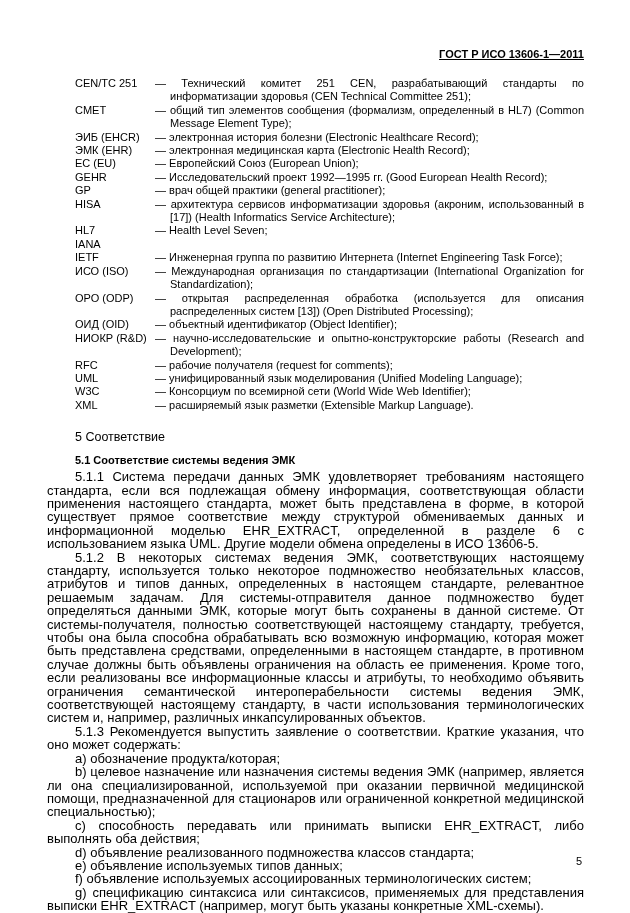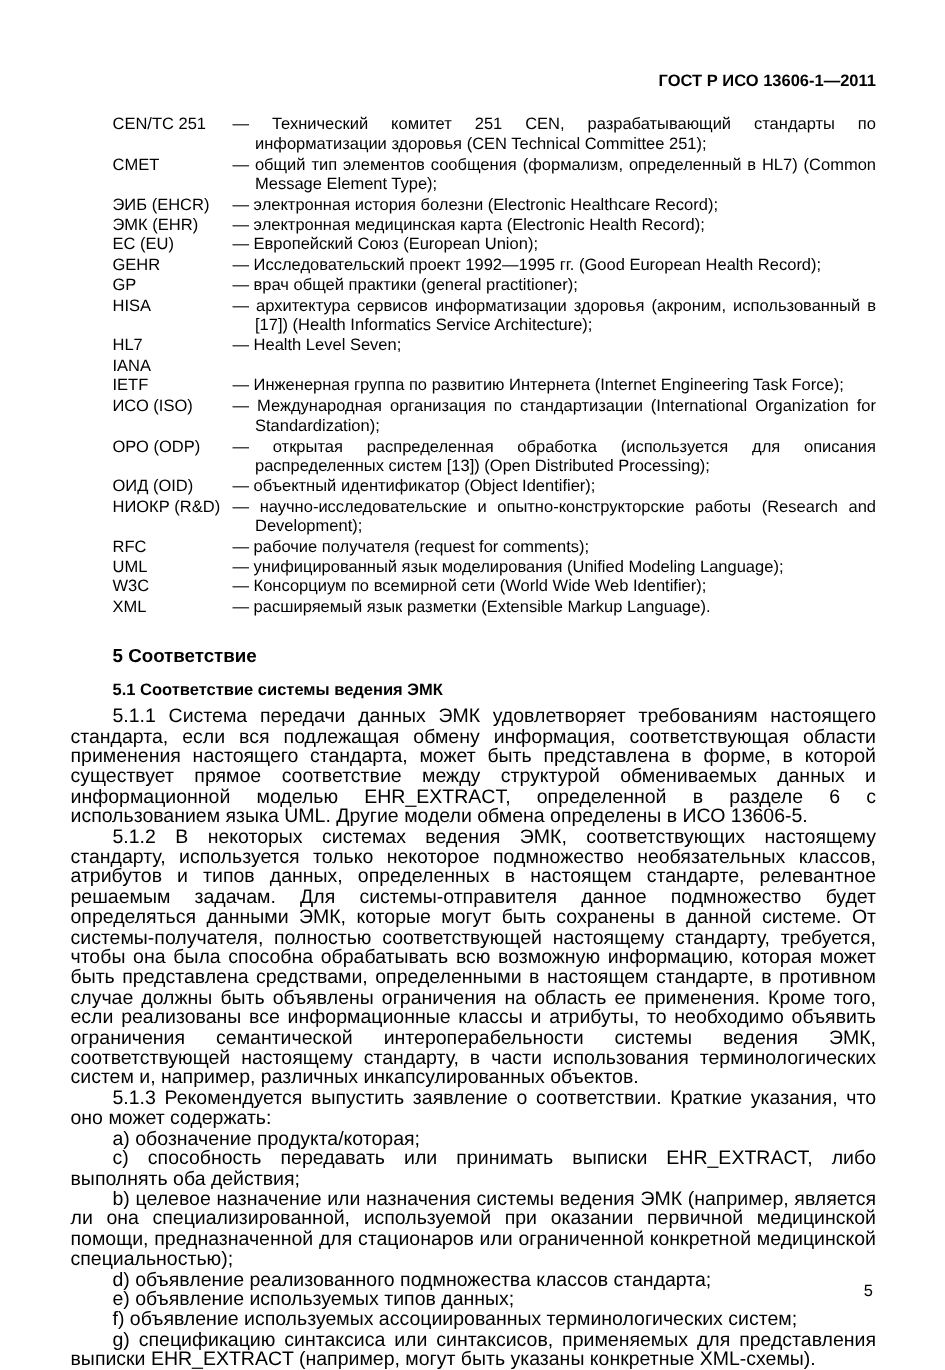--- a/index.html
+++ b/index.html
@@ -16,37 +16,38 @@
     background: #ffffff;
     padding: 48px 46px 0 47px;
     overflow: hidden;
   }
   .doc-header {
     text-align: right;
     font-weight: 700;
     font-size: 11px;
     line-height: 13px;
     margin-bottom: 16px;
+    text-decoration: underline;
   }
   .abbr-list {
     margin-left: 28px;
     font-size: 11px;
     line-height: 13.4px;
   }
   .abbr-row { display: flex; }
   .abbr-term { flex: 0 0 80px; width: 80px; }
   .abbr-def {
     flex: 1;
     padding-left: 15px;
     text-indent: -15px;
     text-align: justify;
   }
   .sec-title {
     font-size: 12.5px;
-    font-weight: 700;
+    font-weight: 400;
     margin: 18px 0 10px 28px;
   }
   .sub-title {
     font-size: 11px;
     font-weight: 700;
     margin: 4px 0 4px 28px;
   }
   .body-p {
     font-size: 13px;
     line-height: 13.4px;
@@ -173,23 +174,23 @@
   <p class="body-p">5.1.1 Система передачи данных ЭМК удовлетворяет требованиям настоящего стандарта, если вся подлежащая обмену информация, соответствующая области применения настоящего стандарта, может быть представлена в форме, в которой существует прямое соответствие между структурой обмениваемых данных и информационной моделью EHR_EXTRACT, определенной в разделе 6 с использованием языка UML. Другие модели обмена определены в ИСО 13606-5.</p>
 
   <p class="body-p">5.1.2 В некоторых системах ведения ЭМК, соответствующих настоящему стандарту, используется только некоторое подмножество необязательных классов, атрибутов и типов данных, определенных в настоящем стандарте, релевантное решаемым задачам. Для системы-отправителя данное подмножество будет определяться данными ЭМК, которые могут быть сохранены в данной системе. От системы-получателя, полностью соответствующей настоящему стандарту, требуется, чтобы она была способна обрабатывать всю возможную информацию, которая может быть представлена средствами, определенными в настоящем стандарте, в противном случае должны быть объявлены ограничения на область ее применения. Кроме того, если реализованы все информационные классы и атрибуты, то необходимо объявить ограничения семантической интероперабельности системы ведения ЭМК, соответствующей настоящему стандарту, в части использования терминологических систем и, например, различных инкапсулированных объектов.</p>
 
   <p class="body-p">5.1.3 Рекомендуется выпустить заявление о соответствии. Краткие указания, что оно может содержать:</p>
 
   <div>
 
       <p class="body-p">a) обозначение продукта/которая;</p>
 
+      <p class="body-p">b) целевое назначение или назначения системы ведения ЭМК (например, является ли она специализированной, используемой при оказании первичной медицинской помощи, предназначенной для стационаров или ограниченной конкретной медицинской специальностью);</p>
+
       <p class="body-p">c) способность передавать или принимать выписки EHR_EXTRACT, либо выполнять оба действия;</p>
-
-      <p class="body-p">b) целевое назначение или назначения системы ведения ЭМК (например, является ли она специализированной, используемой при оказании первичной медицинской помощи, предназначенной для стационаров или ограниченной конкретной медицинской специальностью);</p>
 
       <p class="body-p">d) объявление реализованного подмножества классов стандарта;</p>
 
       <p class="body-p">e) объявление используемых типов данных;</p>
 
       <p class="body-p">f) объявление используемых ассоциированных терминологических систем;</p>
 
       <p class="body-p">g) спецификацию синтаксиса или синтаксисов, применяемых для представления выписки EHR_EXTRACT (например, могут быть указаны конкретные XML-схемы).</p>
     </div>
 

